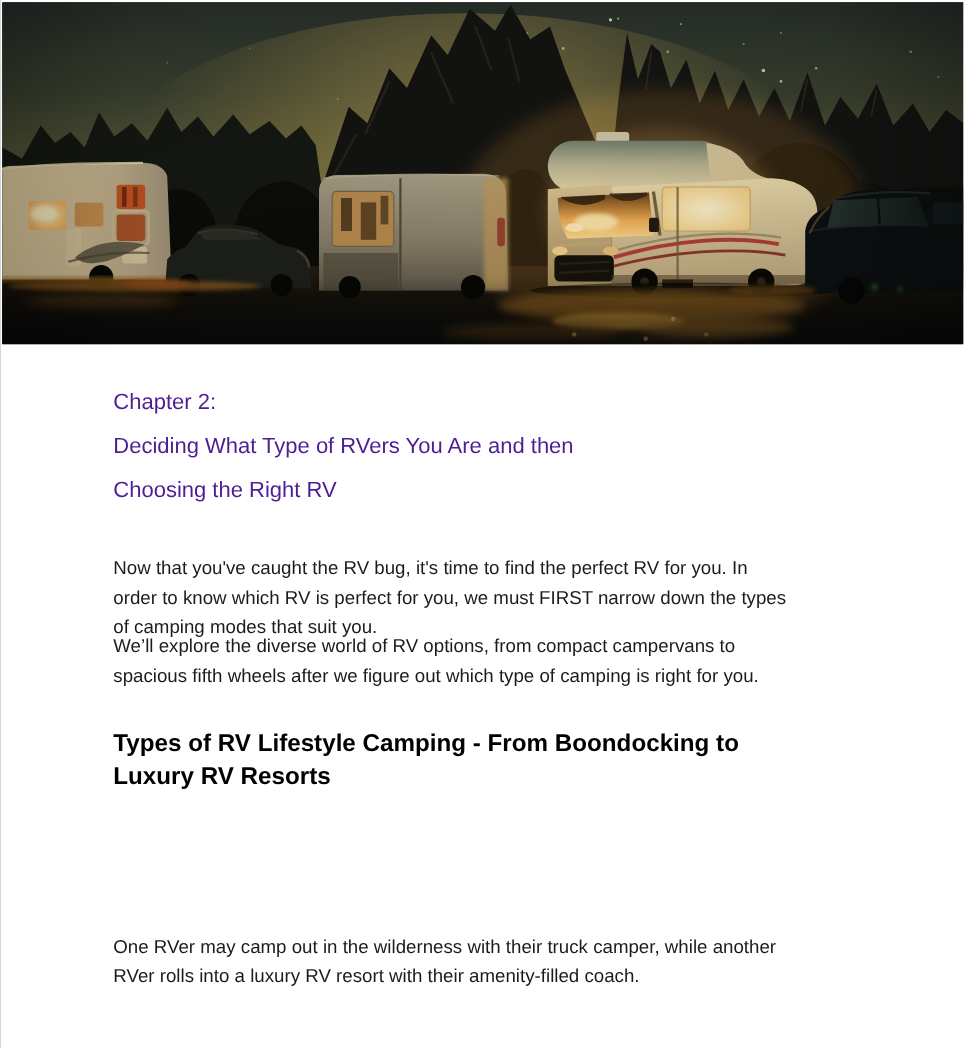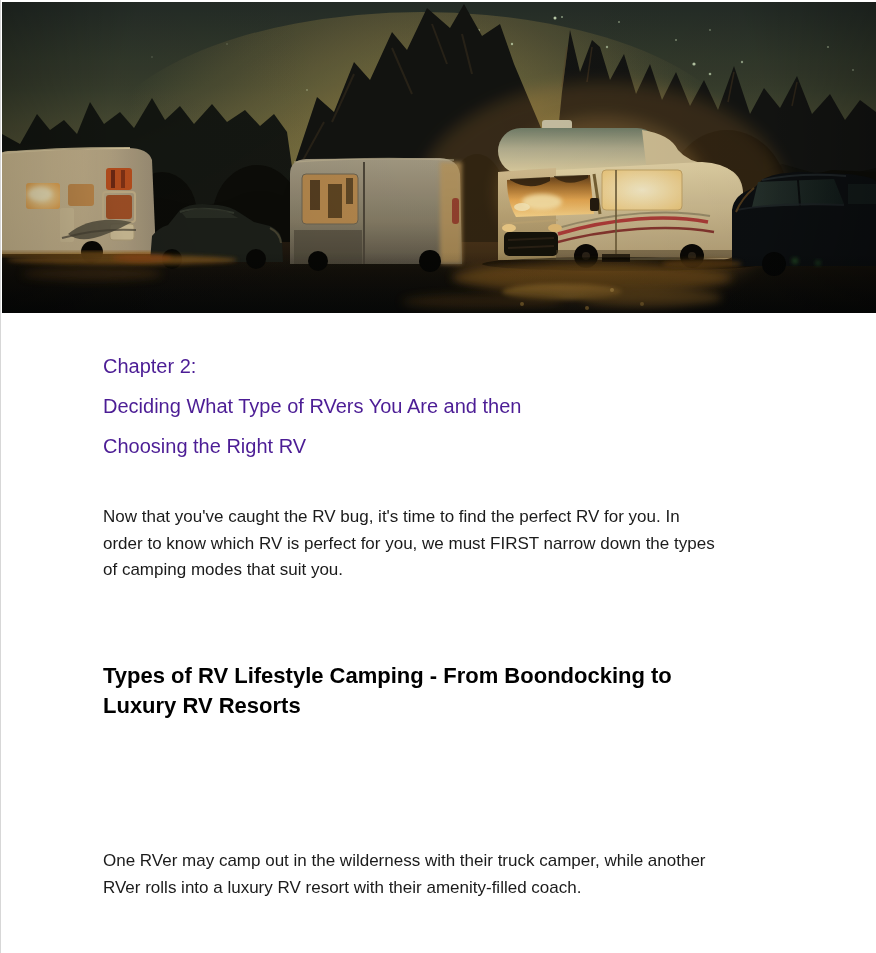--- a/index.html
+++ b/index.html
@@ -287,19 +287,21 @@
     </svg>
   </div>
 
   <div class="text-block h1">Chapter 2:
 Deciding What Type of RVers You Are and then
 Choosing the Right RV</div>
 
   <div class="text-block body-text p1">Now that you've caught the RV bug, it's time to find the perfect RV for you. In
 order to know which RV is perfect for you, we must FIRST narrow down the types
 of camping modes that suit you.</div>
+  <div class="text-block body-text p2">We’ll explore the diverse world of RV options, from compact campervans to
+spacious fifth wheels after we figure out which type of camping is right for you.</div>
 
   <div class="text-block h2">Types of RV Lifestyle Camping - From Boondocking to
 Luxury RV Resorts</div>
 
   <div class="text-block body-text p4">One RVer may camp out in the wilderness with their truck camper, while another
 RVer rolls into a luxury RV resort with their amenity-filled coach.</div>
 </div>
 
 </body></html>

